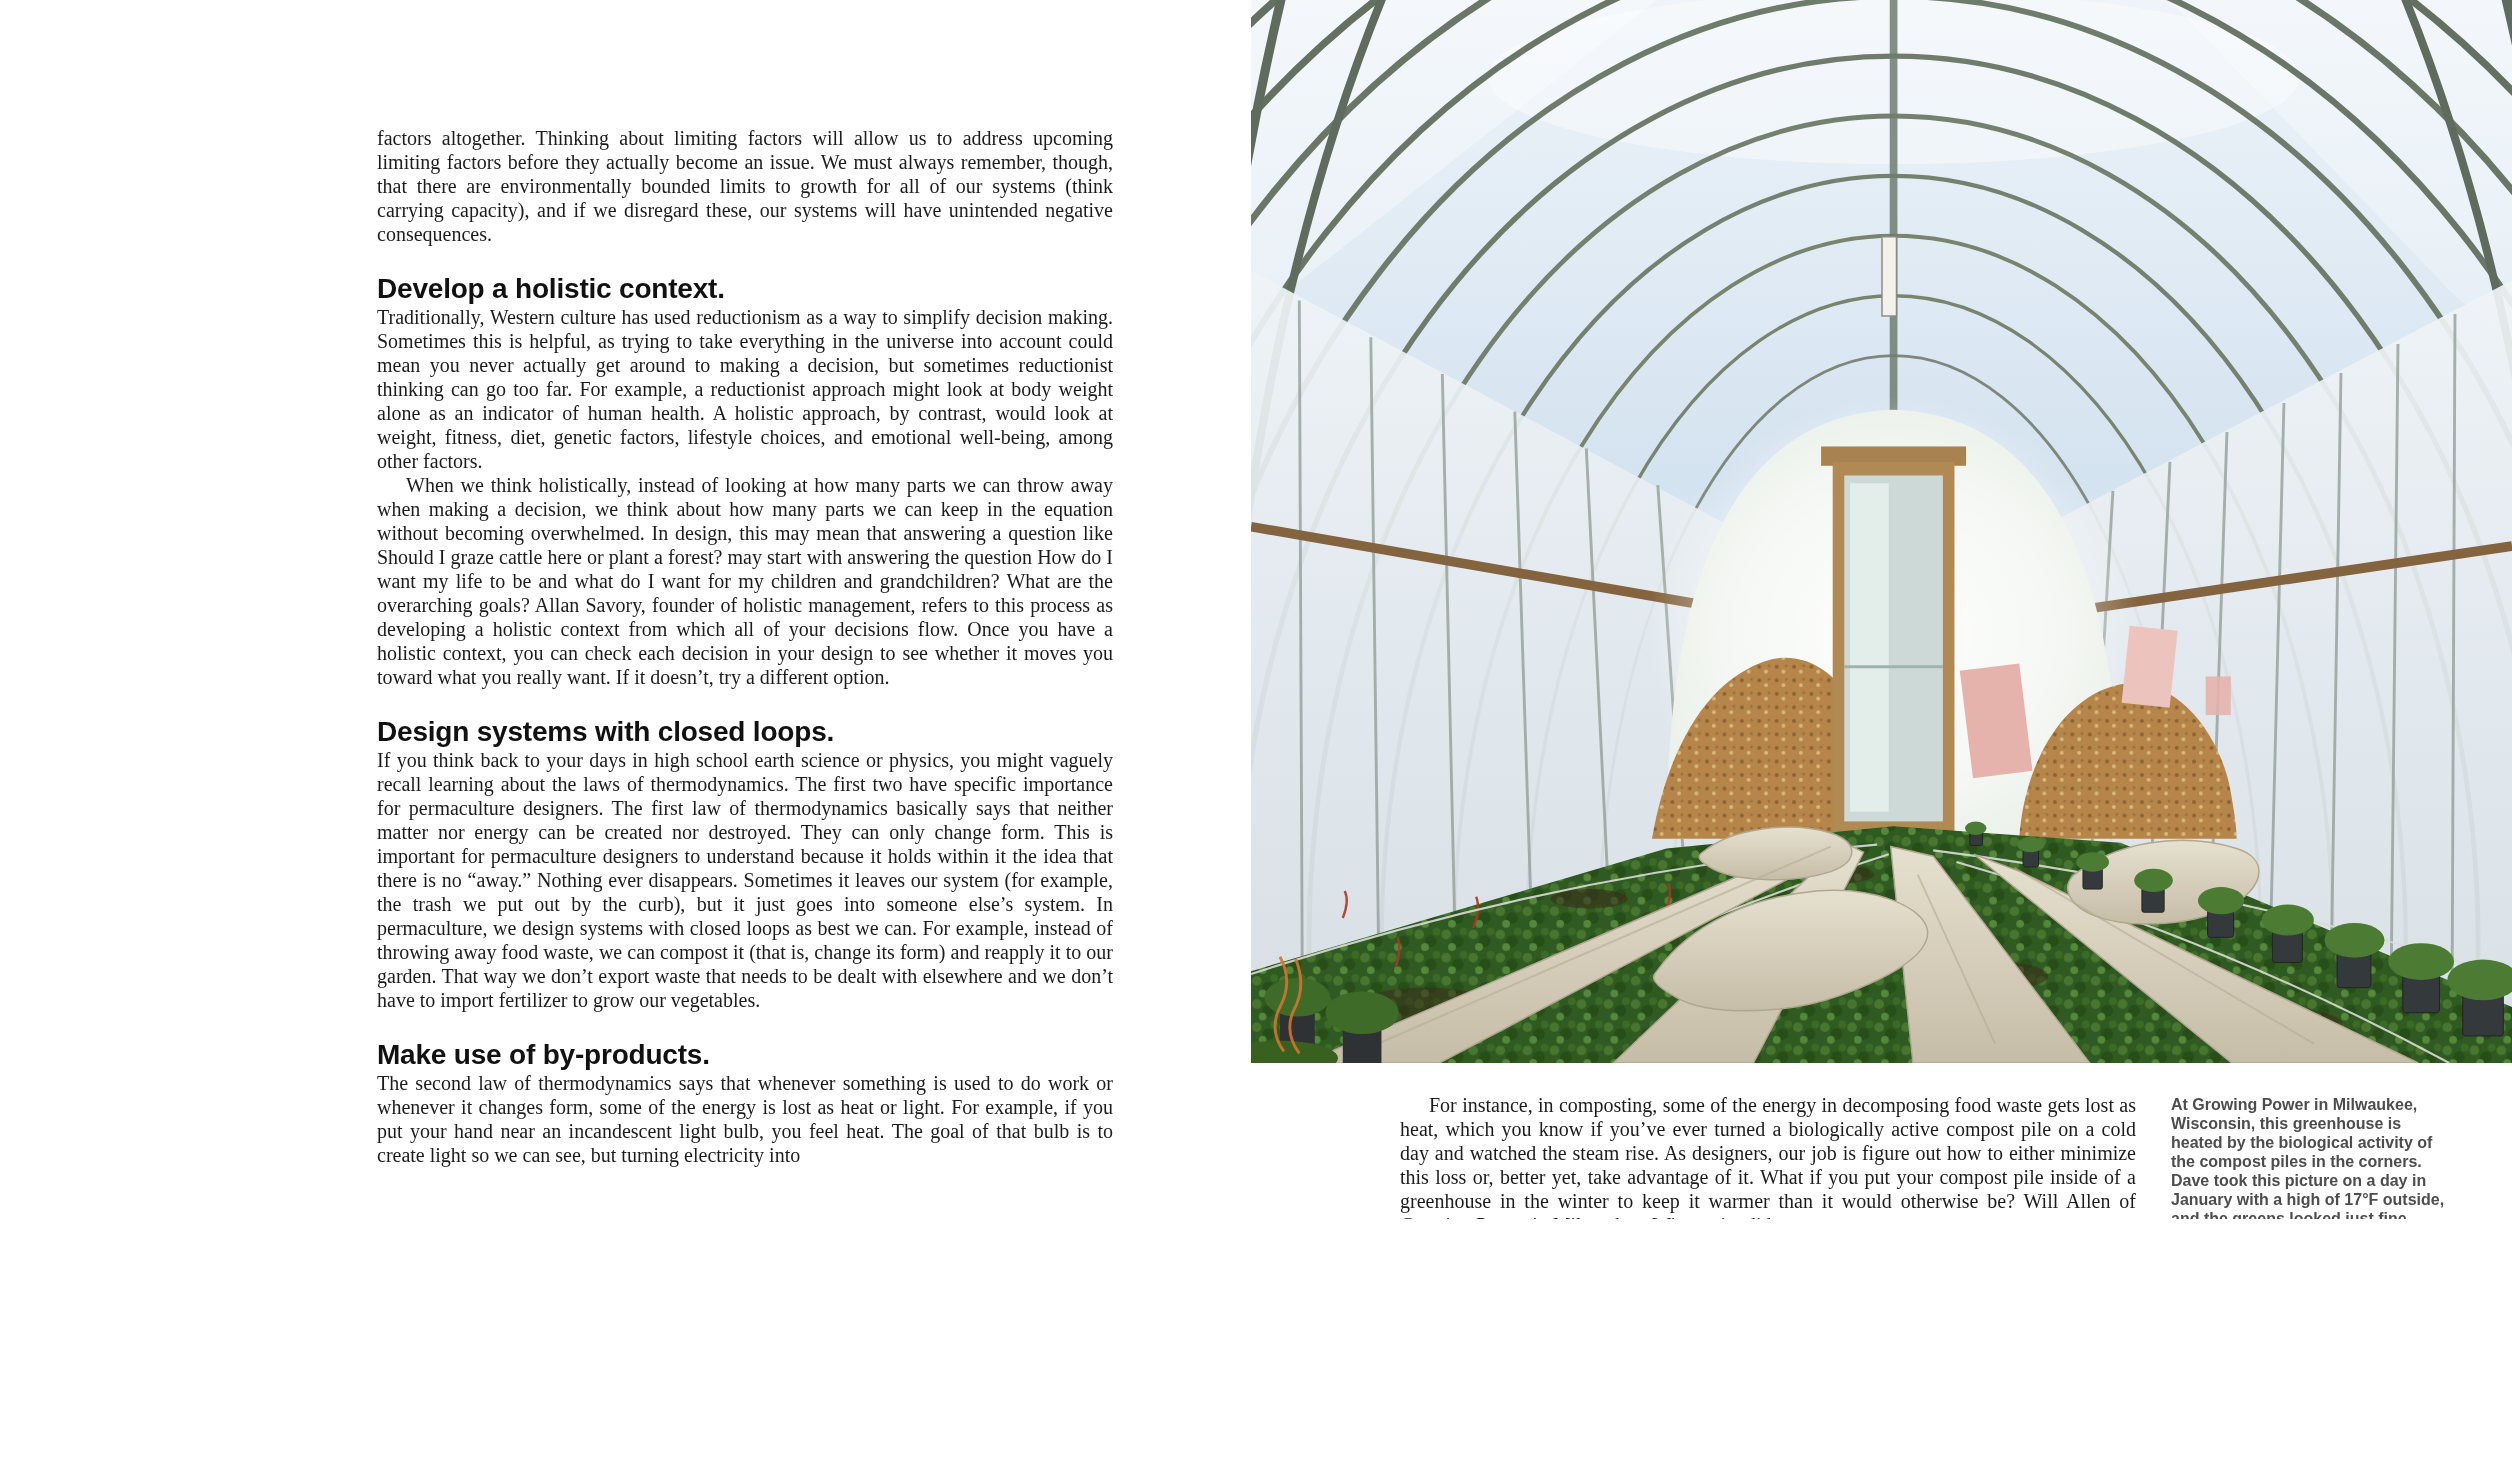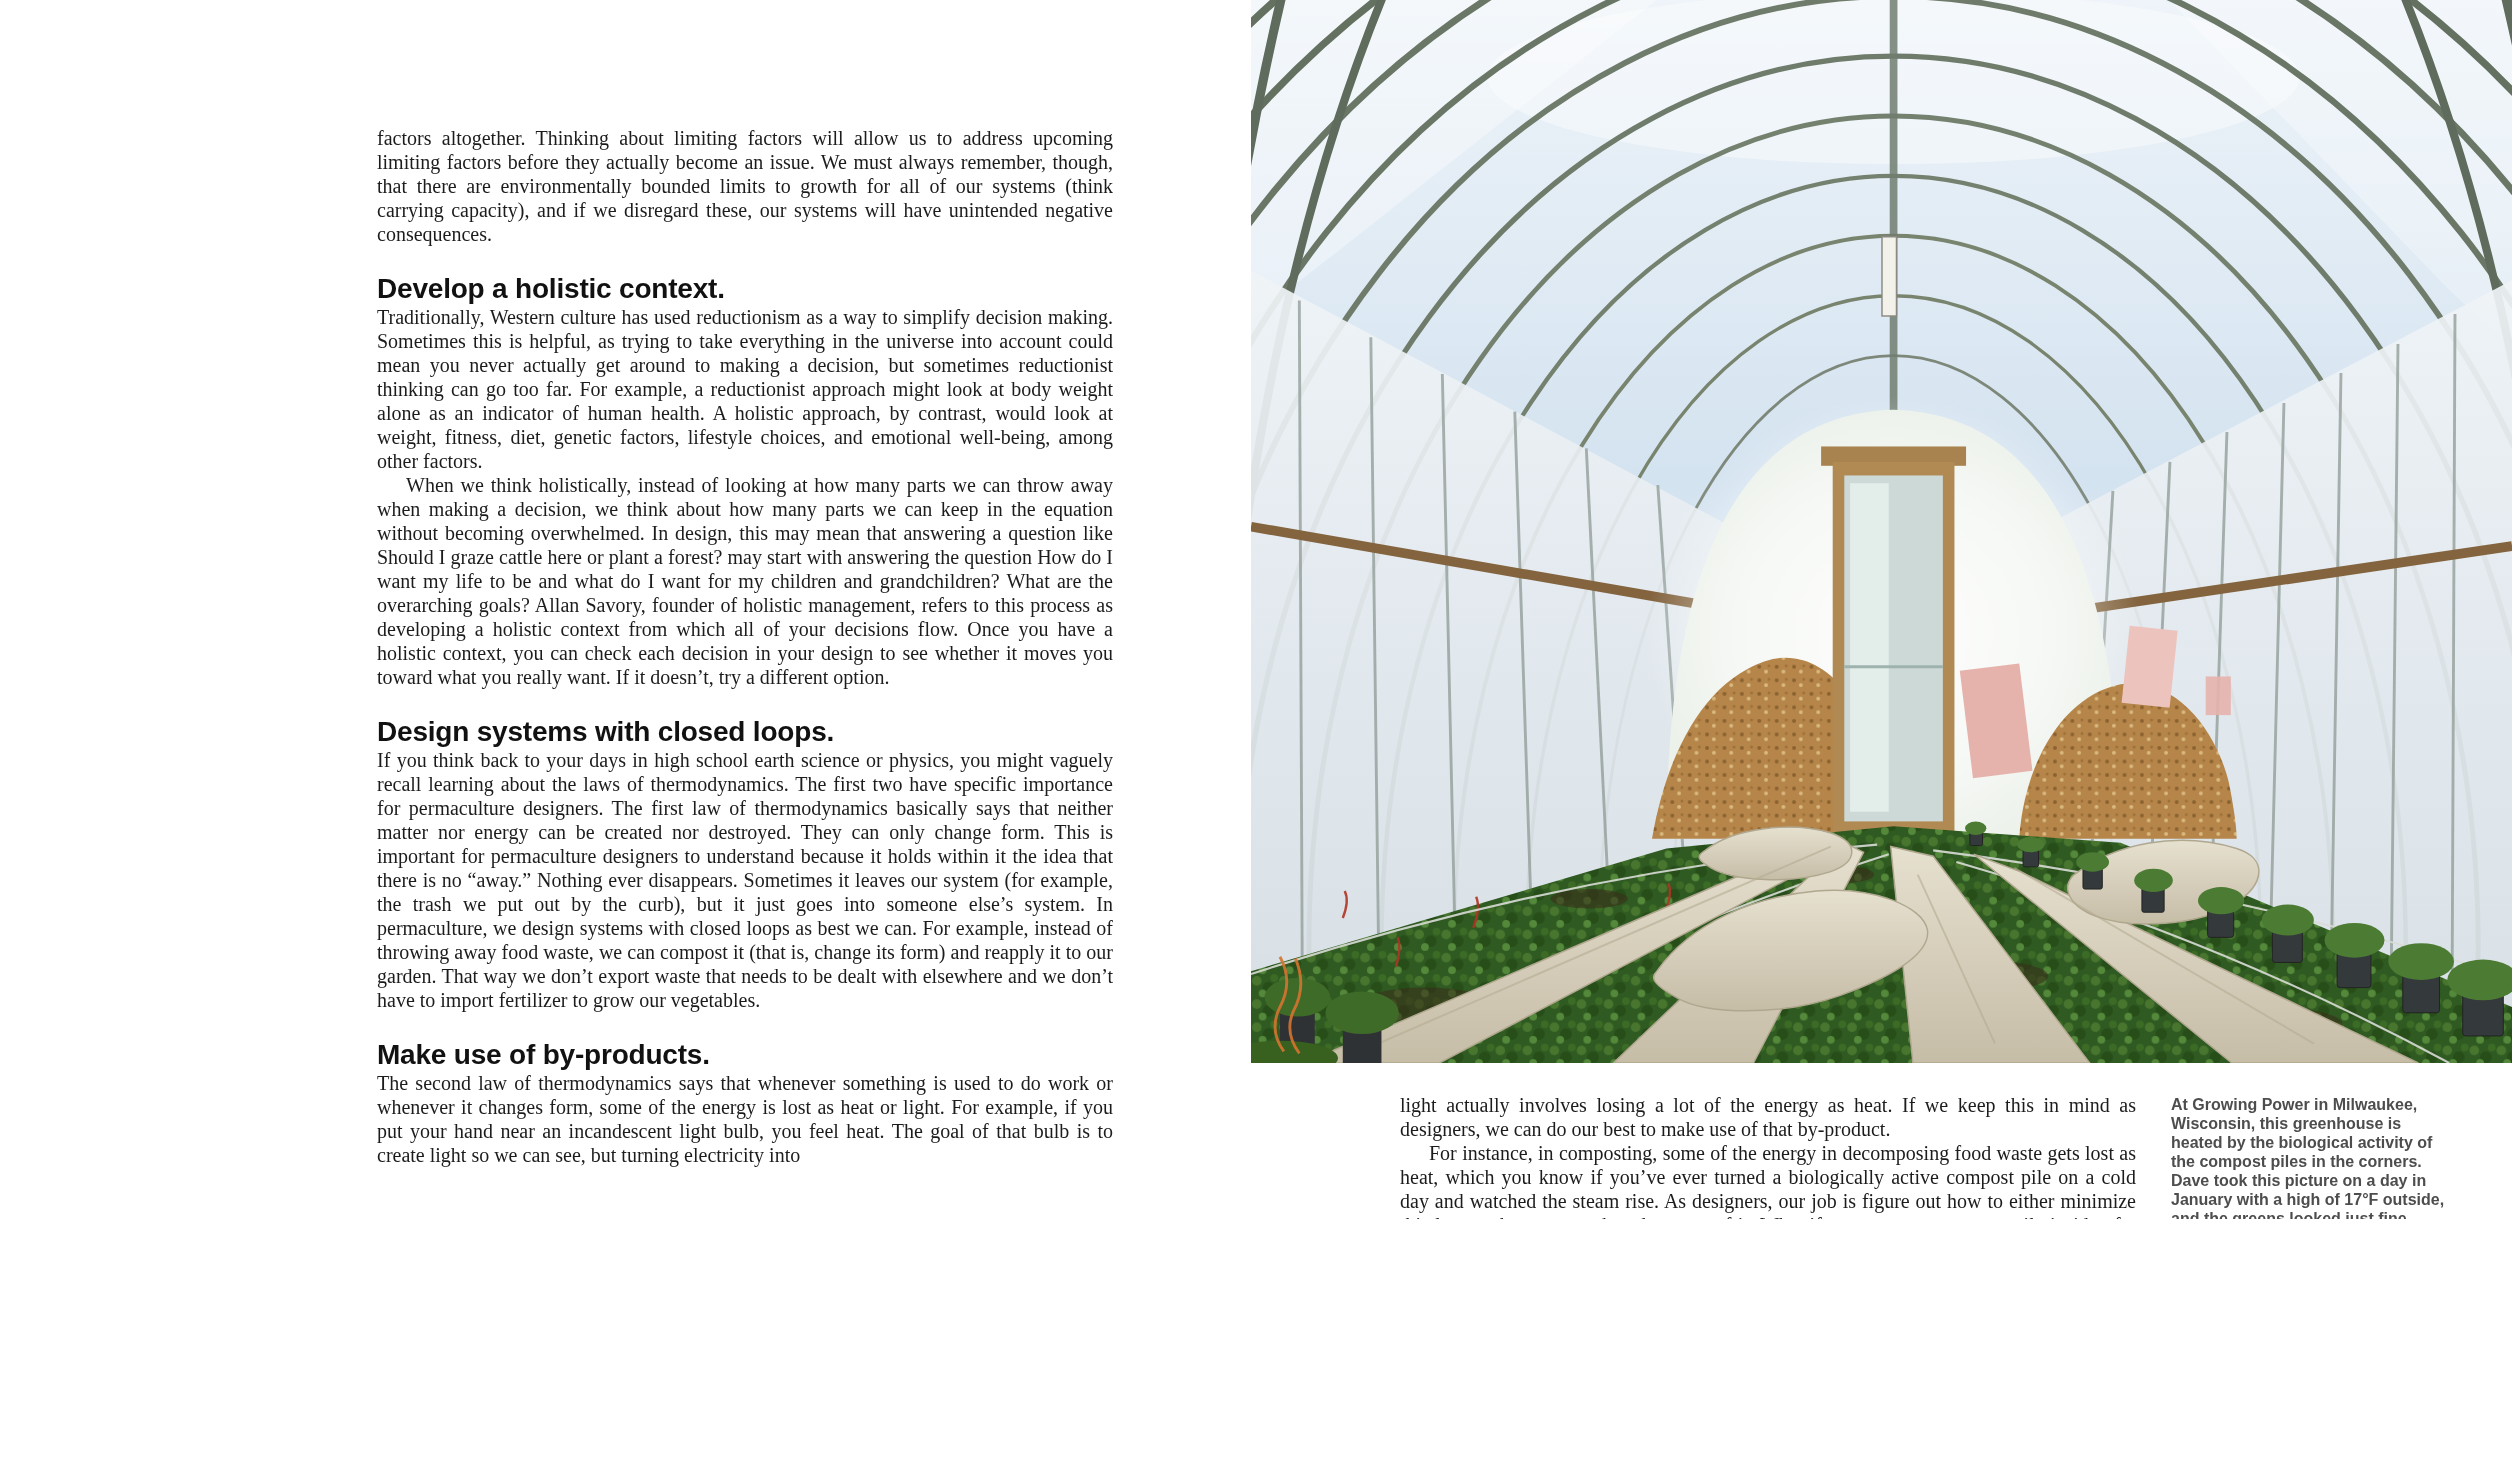--- a/index.html
+++ b/index.html
@@ -252,21 +252,20 @@
         </g>
 
         <g stroke="#d4742f" stroke-width="3" fill="none" opacity="0.9">
           <path d="M 30 990 q 14 26 0 52 q -12 24 4 46"></path>
           <path d="M 46 992 q 12 28 -2 54 q -10 22 6 44"></path>
         </g>
       </svg>
     </div>
 
     <div class="body-col right">
-      <p>light actually involves losing a lot of the energy as heat. If we keep this in mind as designers, we can do our best to make use of that by-product.</p>
       <p class="indent">For instance, in composting, some of the energy in decomposing food waste gets lost as heat, which you know if you’ve ever turned a biologically active compost pile on a cold day and watched the steam rise. As designers, our job is figure out how to either minimize this loss or, better yet, take advantage of it. What if you put your compost pile inside of a greenhouse in the winter to keep it warmer than it would otherwise be? Will Allen of Growing Power in Milwaukee, Wisconsin, did</p>
     </div>
 
     <div class="photo-caption">At Growing Power in Milwaukee, Wisconsin, this greenhouse is heated by the biological activity of the compost piles in the corners. Dave took this picture on a day in January with a high of 17°F outside, and the greens looked just fine.</div>
 
     <div class="footer footer-right">
       <span>Permaculture Develop and Principles</span>
       <span class="pagenum">30</span>
     </div>
   </div>

